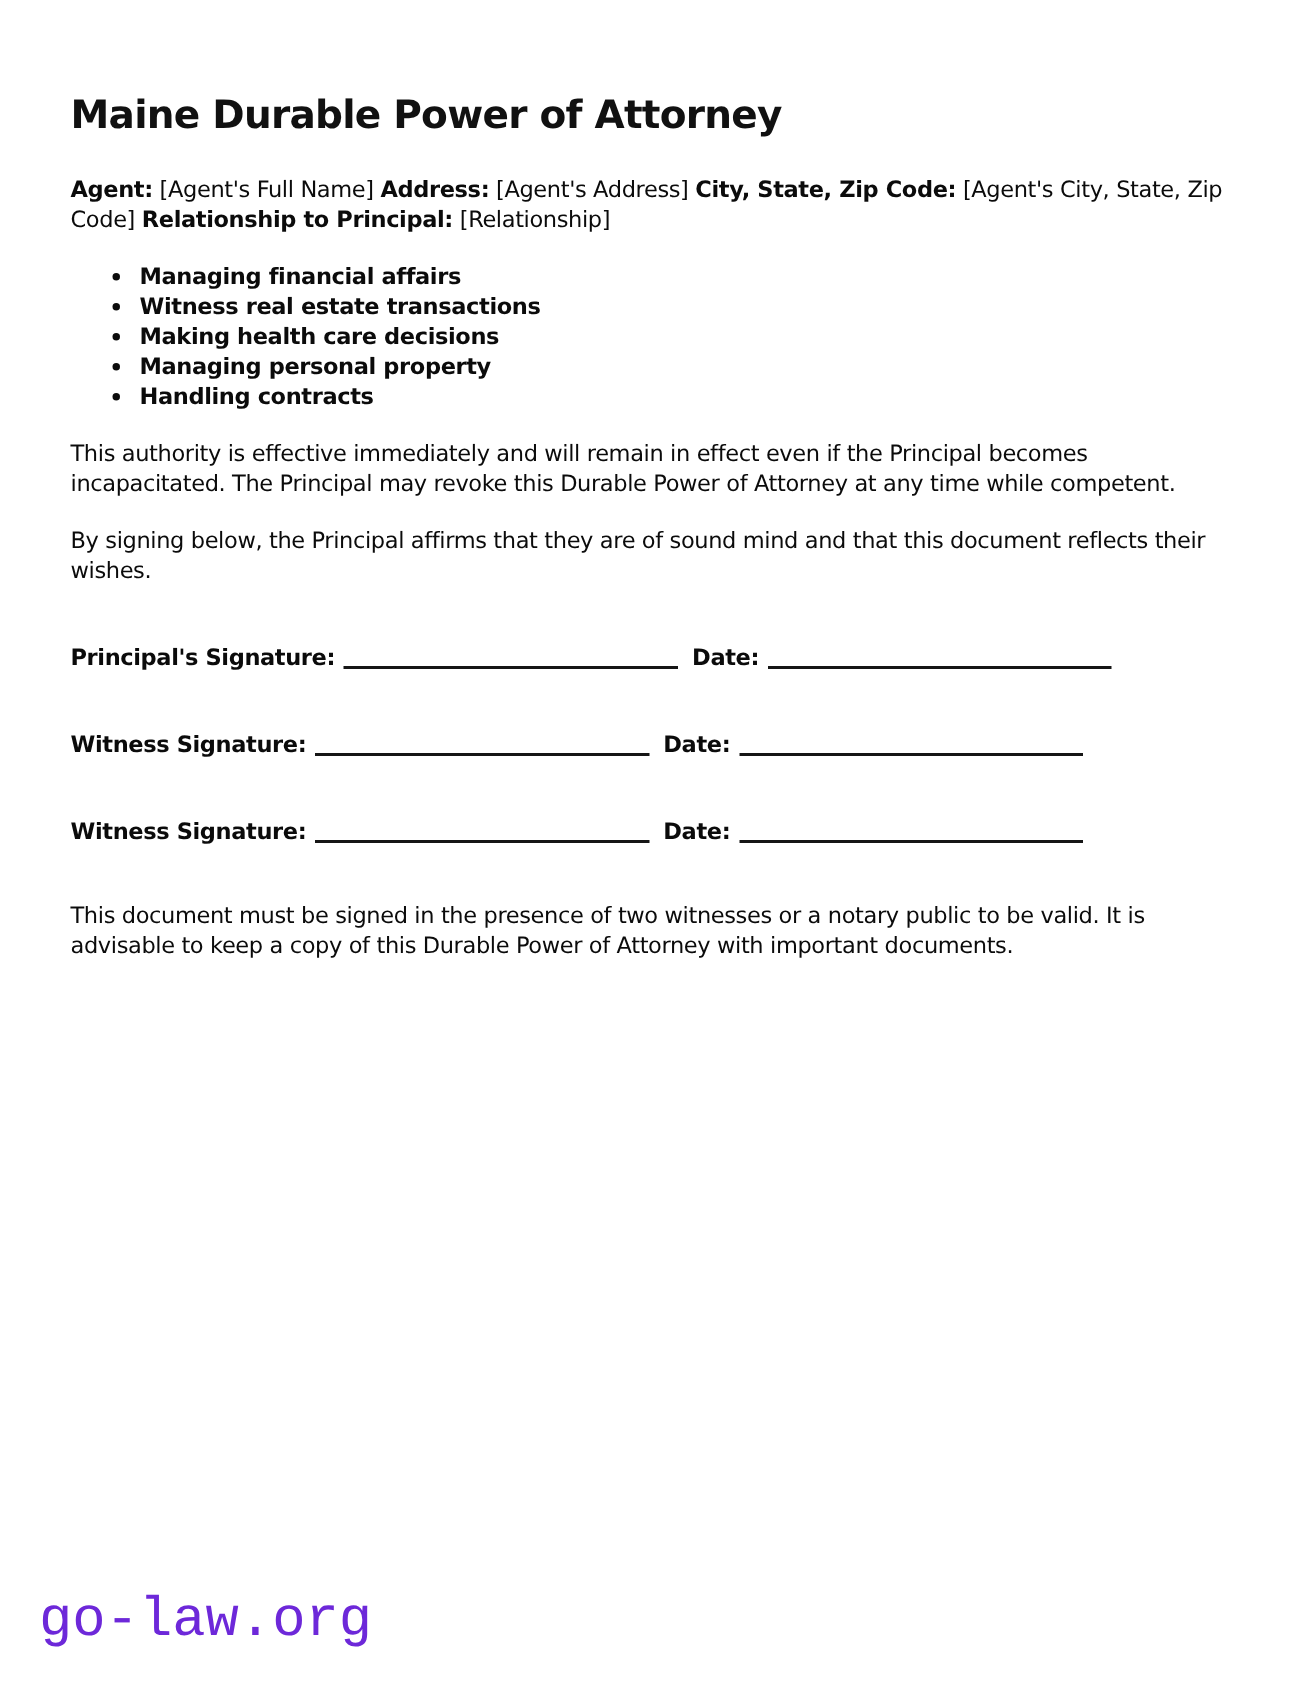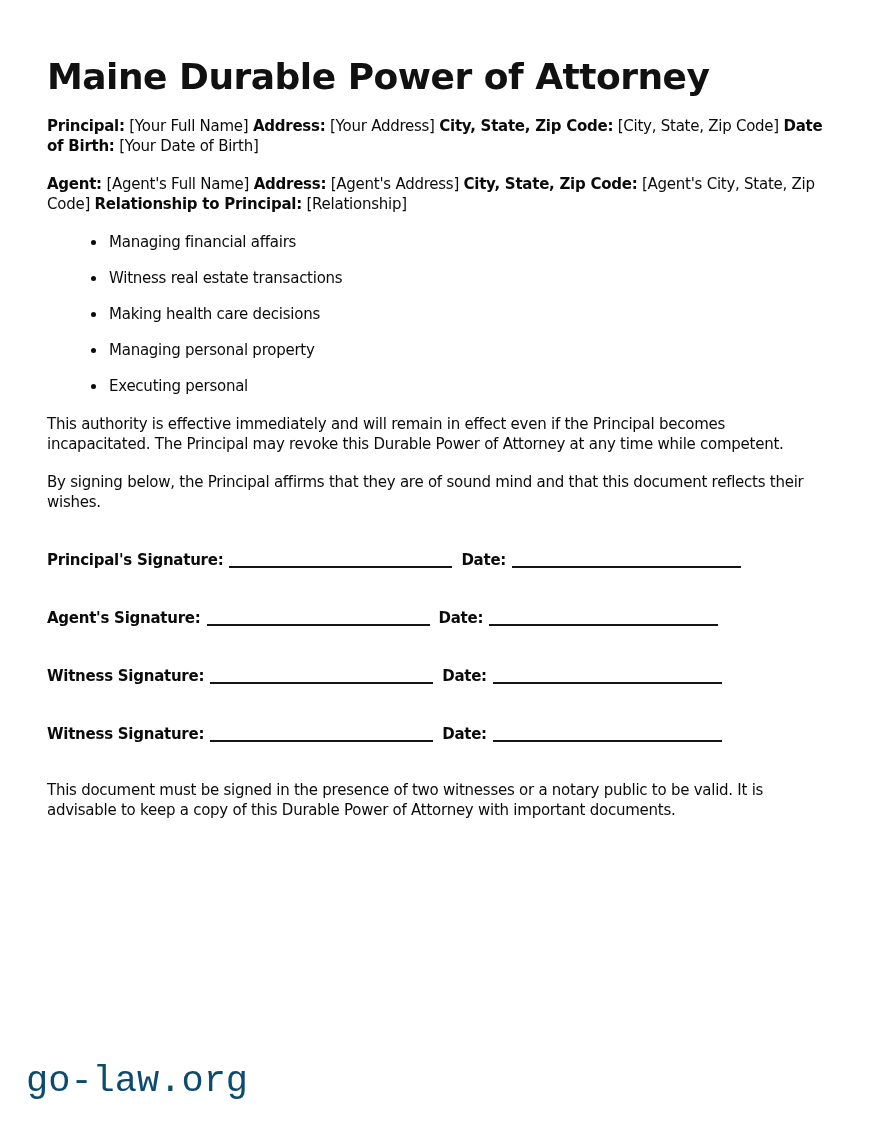--- a/index.html
+++ b/index.html
@@ -15,33 +15,33 @@
     position: absolute;
     left: 47px; top: 0;
     width: 782px;
     padding-top: 56px;
     font-size: 15px;
     line-height: 20px;
     letter-spacing: -0.25px;
   }
   h1.doc-title {
     margin: 0 0 13px 0;
-    font-size: 36px;
+    font-size: 26px;
     line-height: 42px;
     font-weight: 700;
     letter-spacing: -0.5px;
     color: #111111;
   }
   p.para { margin: 18px 0; }
   .b { font-weight: 700; }
   ul.powers {
     margin: 17px 0;
     padding-left: 44px;
   }
-  ul.powers li { margin: 16px; padding: 0 0 0 2px; line-height: 20px; }
+  ul.powers li { margin: 0; padding: 0 0 0 2px; line-height: 20px; font-weight: bold; }
   .sig-row {
     margin: 36px 0;
     white-space: nowrap;
   }
   .sigline {
     display: inline-block;
     width: 223px;
     height: 15px;
     border-bottom: 2px solid #161616;
     transform: translateY(3px);
@@ -51,56 +51,52 @@
   .sigline.date-line {
     width: 229px;
     margin-right: 0;
   }
   .site-footer {
     position: absolute;
     left: 26px; top: 1062px;
     font-family: "Liberation Mono", "DejaVu Sans Mono", monospace;
     font-size: 37px;
     line-height: 38px;
-    color: #0c4a6e;
+    color: #6d28d9;
     letter-spacing: 0;
   }
 </style>
 </head>
 <body>
 
 <div class="content">
 
   <h1 class="doc-title">Maine Durable Power of Attorney</h1>
 
 
-  <p class="para"><span class="b">Principal:</span><span> [Your Full Name] </span><span class="b">Address:</span><span> [Your Address] </span><span class="b">City, State, Zip Code:</span><span> [City, State, Zip Code] </span><span class="b">Date of Birth:</span><span> [Your Date of Birth]</span></p>
 
   <p class="para"><span class="b">Agent:</span><span> [Agent's Full Name] </span><span class="b">Address:</span><span> [Agent's Address] </span><span class="b">City, State, Zip Code:</span><span> [Agent's City, State, Zip Code] </span><span class="b">Relationship to Principal:</span><span> [Relationship]</span></p>
 
 
   <ul class="powers">
     <li>Managing financial affairs</li>
     <li>Witness real estate transactions</li>
     <li>Making health care decisions</li>
     <li>Managing personal property</li>
-    <li>Executing personal</li>
+    <li>Handling contracts</li>
   </ul>
 
   <p class="para">This authority is effective immediately and will remain in effect even if the Principal becomes incapacitated. The Principal may revoke this Durable Power of Attorney at any time while competent.</p>
 
   <p class="para">By signing below, the Principal affirms that they are of sound mind and that this document reflects their wishes.</p>
 
   <p class="sig-row">
     <span class="b">Principal's Signature:</span><span class="sigline"></span><span class="b">Date:</span><span class="sigline date-line"></span>
   </p>
 
-  <p class="sig-row">
-    <span class="b">Agent's Signature:</span><span class="sigline"></span><span class="b">Date:</span><span class="sigline date-line"></span>
-  </p>
 
   <p class="sig-row">
     <span class="b">Witness Signature:</span><span class="sigline"></span><span class="b">Date:</span><span class="sigline date-line"></span>
   </p>
 
   <p class="sig-row">
     <span class="b">Witness Signature:</span><span class="sigline"></span><span class="b">Date:</span><span class="sigline date-line"></span>
   </p>
 
   <p class="para">This document must be signed in the presence of two witnesses or a notary public to be valid. It is advisable to keep a copy of this Durable Power of Attorney with important documents.</p>

